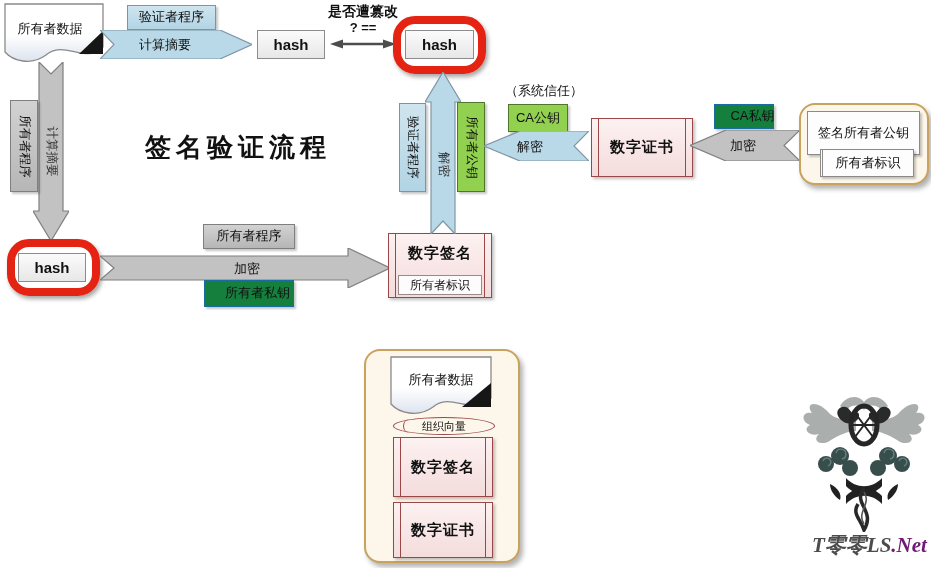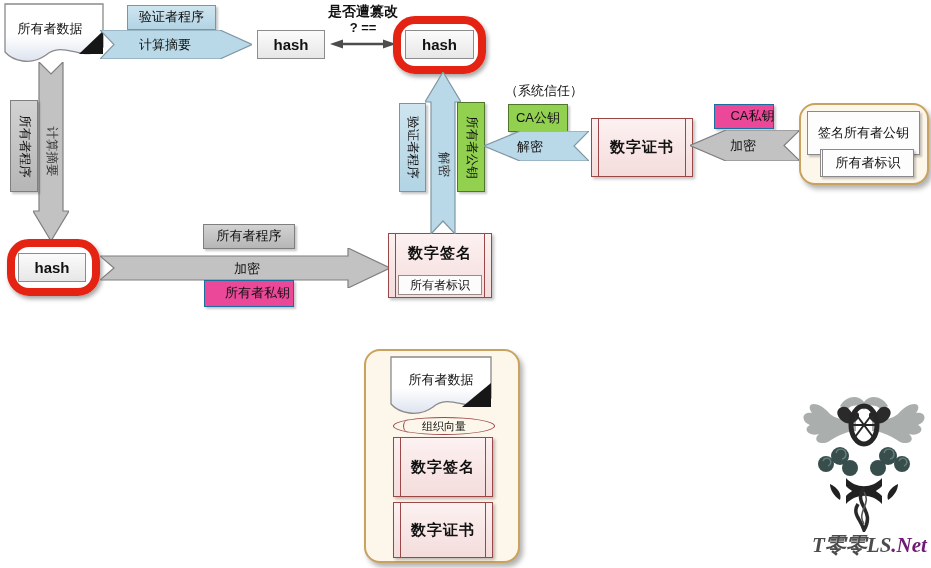--- a/index.html
+++ b/index.html
@@ -6,21 +6,21 @@
   body { font-family:"Liberation Sans","DejaVu Sans",sans-serif; color:#111; }
   #canvas { position:relative; width:931px; height:568px; background:#fff; overflow:hidden; }
   .abs { position:absolute; box-sizing:border-box; }
   .ctr { display:flex; align-items:center; justify-content:center; text-align:center; }
   .lbl { font-size:13px; line-height:1.1; white-space:nowrap; }
   .bold { font-weight:bold; }
 
   .blueb  { background:linear-gradient(180deg,#cfe5ef,#b2d4e4); border:1px solid #7d94a2; box-shadow:1.5px 1.5px 2px rgba(0,0,0,.22); }
   .grayb  { background:linear-gradient(180deg,#d2d2d2,#b6b6b6); border:1px solid #7f7f7f; box-shadow:1.5px 1.5px 2px rgba(0,0,0,.22); }
   .greenb { background:#92d050; border:1px solid #50762c; box-shadow:1.5px 1.5px 2px rgba(0,0,0,.22); }
-  .cyanb  { background:#ec4899; border:1px solid #1a6e9e; box-shadow:1.5px 1.5px 2px rgba(0,0,0,.22);padding-left:17px; }
+  .cyanb  { background:#15803d; border:1px solid #1a6e9e; box-shadow:1.5px 1.5px 2px rgba(0,0,0,.22);padding-left:17px; }
   .whiteb { background:#fdfdfd; border:1px solid #8a8a8a; box-shadow:1.5px 1.5px 2px rgba(0,0,0,.22); }
   .hashb  { background:linear-gradient(180deg,#fbfbfb,#e7e7e7); border:1px solid #8c8c8c; font-weight:bold; font-size:15px; }
 
   .redring { border:8px solid #e42313; border-radius:22px; box-shadow:2px 3px 4px rgba(0,0,0,.35); }
 
   .vbox span { transform:rotate(90deg); white-space:nowrap; display:block; font-size:12.5px; }
 
   .pp { background:linear-gradient(180deg,#fdf1f1,#f4dcdc); border:1.5px solid #9b4747; box-shadow:2px 2px 3px rgba(0,0,0,.25); }
   .pp-lines { position:absolute; top:0; bottom:0; left:6px; right:6px; border-left:1.5px solid #9b4747; border-right:1.5px solid #9b4747; }
   .pp-title { position:relative; font-weight:bold; font-size:15px; letter-spacing:1px; }
@@ -152,20 +152,21 @@
   <div class="abs ctr lbl" style="left:718px;top:138px;width:50px;height:16px;">加密</div>
 
   <div class="abs orgbox" style="left:799px;top:103px;width:130px;height:82px;"></div>
   <div class="abs ctr lbl whiteb" style="left:807px;top:111px;width:113px;height:44px;">
     <span>签名所有者公钥</span>
   </div>
   <div class="abs ctr lbl whiteb" style="left:820px;top:149px;width:94px;height:28px;border-left:3px double #8a8a8a;">
     <span>所有者标识</span>
   </div>
 
+  <div class="abs title" style="left:145px;top:130px;">签名验证流程</div>
 
   <div class="abs orgbox" style="left:364px;top:349px;width:156px;height:214px;"></div>
 
   <svg class="abs" style="left:390px;top:356px;" width="103" height="64" viewBox="0 0 103 64">
     <path d="M1,1 L101,1 L101,42 C84,62 61,35 43,51 C28,62 9,57 1,48 Z" fill="url(#docg)" stroke="#8a8a8a" stroke-width="1.3"></path>
     <polygon points="101,27 72,51 101,51" fill="#161616"></polygon>
   </svg>
   <div class="abs ctr lbl" style="left:396px;top:372px;width:90px;height:16px;">所有者数据</div>
 
   <div class="abs ctr ellipse" style="left:393px;top:417px;width:102px;height:18px;font-size:11px;">

